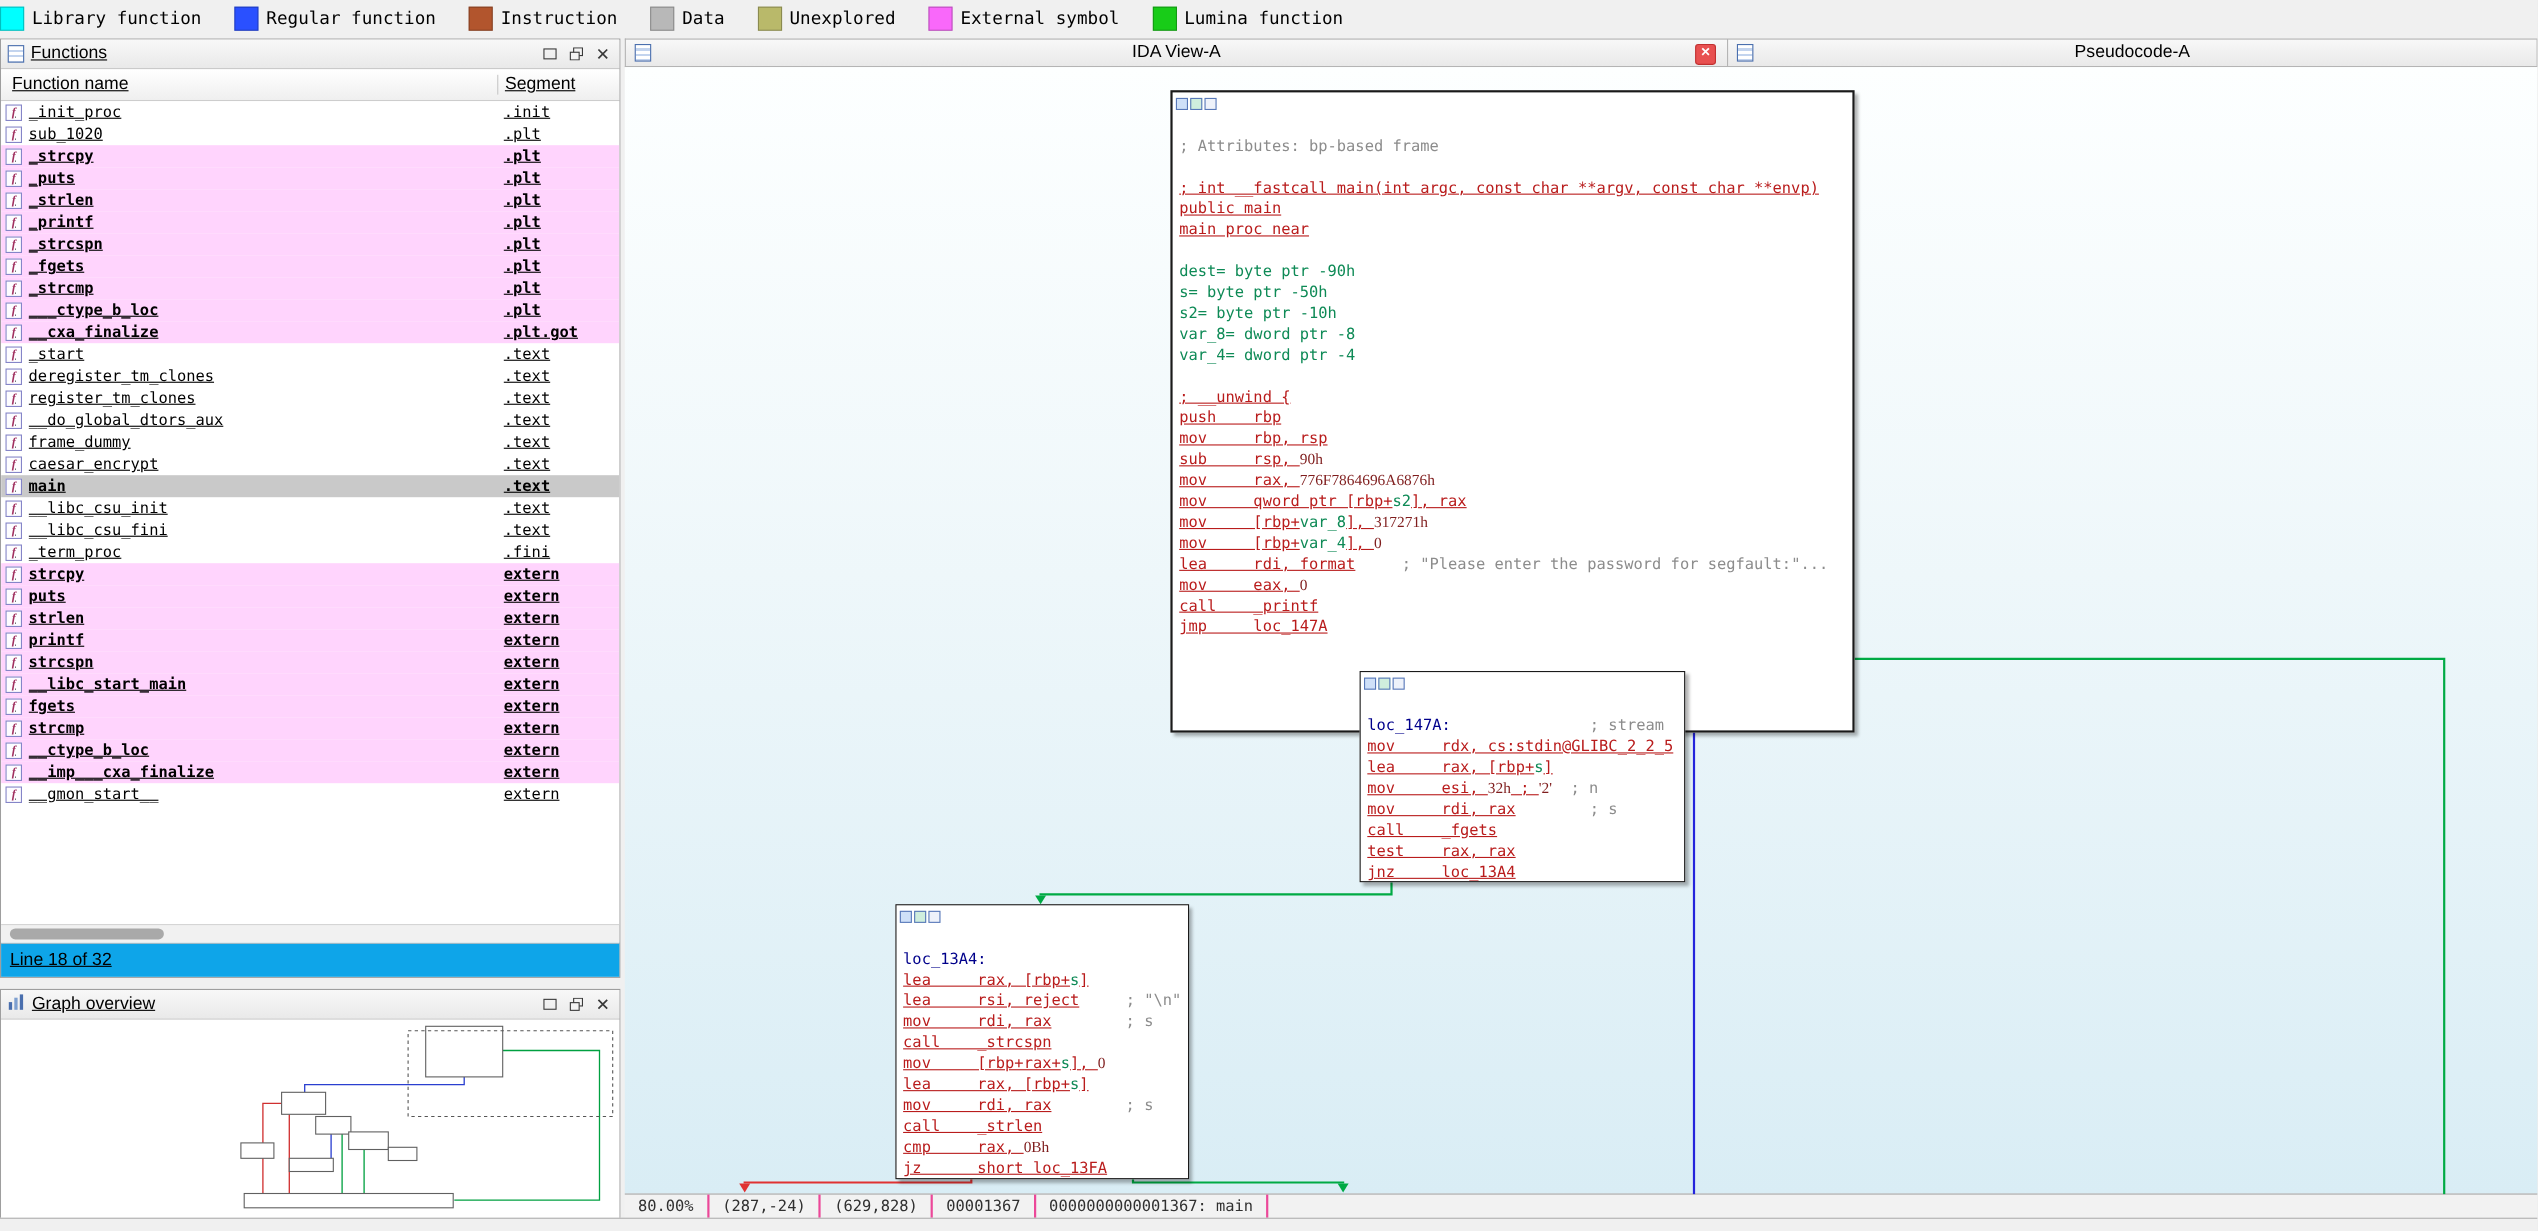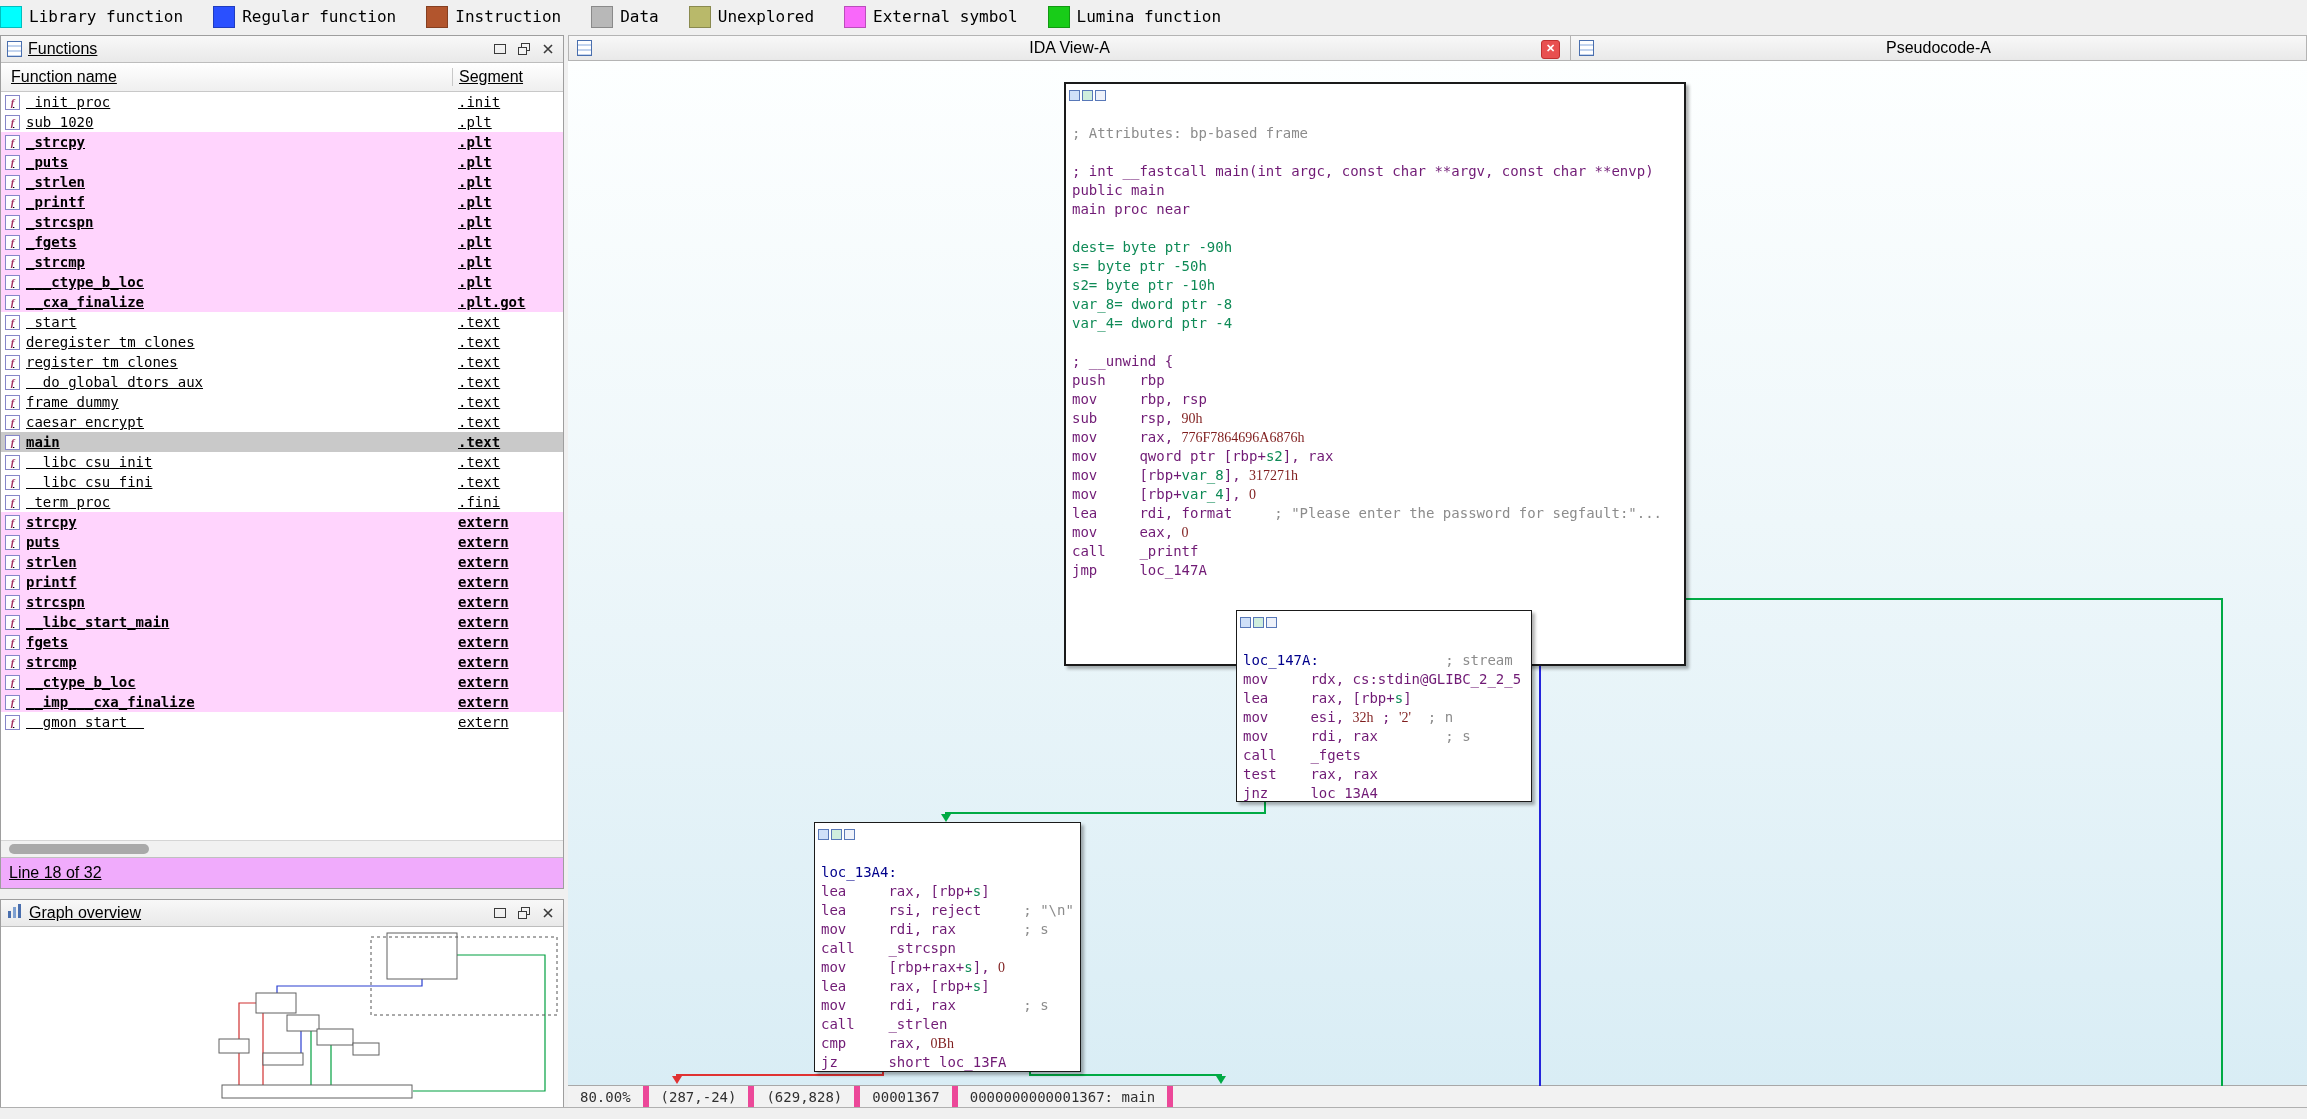--- a/index.html
+++ b/index.html
@@ -31,21 +31,21 @@
   .fn-list{flex:1 1 auto;overflow:hidden;background:#fff;}
   .fn-row{display:flex;align-items:center;height:20px;font-family:"DejaVu Sans Mono",monospace;font-size:14px;white-space:pre;}
   .fn-row.lib{background:#ffd4fd;font-weight:bold;}
   .fn-row.selected{background:#c9c9c9;font-weight:bold;}
   .fn-icon{width:15px;height:15px;margin:0 6px 0 4px;box-sizing:border-box;border:1px solid #8585c8;background:#fdfdff;
            color:#a03060;font:italic bold 11px "Liberation Serif",serif;display:flex;align-items:center;justify-content:center;flex:0 0 15px;}
   .fn-name{width:427px;overflow:hidden;}
   .fn-seg{padding-left:5px;}
   .hscroll{flex:0 0 16px;background:#f1f1f1;border-top:1px solid #d5d5d5;position:relative;}
   .hthumb{position:absolute;left:8px;top:3px;width:140px;height:10px;border-radius:5px;background:#a9a9a9;}
-  .panel-status{flex:0 0 30px;background:#f0abfc;border-top:1px solid #c0c0c0;display:flex;align-items:center;
+  .panel-status{flex:0 0 30px;background:#0ea5e9;border-top:1px solid #c0c0c0;display:flex;align-items:center;
                 padding-left:8px;font-size:16px;}
 
   
   #overview-panel{left:0;top:899px;width:564px;height:209px;}
   .minimap{flex:1 1 auto;background:#fff;}
 
   
   .main-col{position:absolute;left:568px;top:35px;width:1739px;bottom:11px;}
   .tabbar{position:absolute;top:0;left:0;right:0;height:26px;display:flex;}
   .tabsec{position:relative;background:linear-gradient(#f8f8f8,#e9e9e9);border:1px solid #b4b4b4;box-sizing:border-box;
@@ -65,25 +65,25 @@
   .fill-blue{fill:#2424dc;}  .fill-green{fill:#00aa44;}  .fill-red{fill:#e03232;}
 
   .gblock{position:absolute;z-index:2;background:#fff;border:1px solid #1a1a1a;box-sizing:border-box;
           box-shadow:3px 3px 3px rgba(0,0,0,0.30);overflow:hidden;}
   .gblock.focused{border-width:2px;}
   .gblock-head{height:18px;padding:3px 0 0 3px;}
   .nico{display:inline-block;width:11px;height:11px;margin-right:2px;box-sizing:border-box;border:1px solid #5878b8;}
   .n1{background:#cfe0f8;} .n2{background:#cfeedd;} .n3{background:#eef2fa;}
   .gblock-body{padding:0 6px;font-family:"DejaVu Sans Mono",monospace;font-size:14px;}
   .dline{height:19px;line-height:19px;white-space:pre;}
-  .c-ins{color:#701a75;} .c-num{color:#7f1d1d;font-family:Liberation Serif, serif;} .c-var{color:#0e8a56;} .c-cmt{color:#8c8c8c;} .c-lbl{color:#00008b;}
+  .c-ins{color:#b91c1c;text-decoration:underline;} .c-num{color:#7f1d1d;font-family:Liberation Serif, serif;} .c-var{color:#0e8a56;} .c-cmt{color:#8c8c8c;} .c-lbl{color:#00008b;}
 
   .graph-statusbar{position:absolute;left:0;right:0;bottom:0;height:22px;background:#f2f2f2;border-top:1px solid #a8a8a8;
                    display:flex;align-items:stretch;font-family:"DejaVu Sans Mono",monospace;font-size:14px;color:#303030;}
-  .status-cell{display:flex;align-items:center;padding:0 12px;border-right:6px solid #ec4899;white-space:pre;}
+  .status-cell{display:flex;align-items:center;padding:0 12px;border-right:2px solid #ec4899;white-space:pre;}
 
   .bottom-strip{position:absolute;left:0;right:0;bottom:0;height:11px;background:#f0f0f0;border-top:1px solid #b0b0b0;}
 </style>
 </head>
 <body>
 
 <div class="app">
 
   <div class="legend" id="legend">
       <span class="legend-item">

